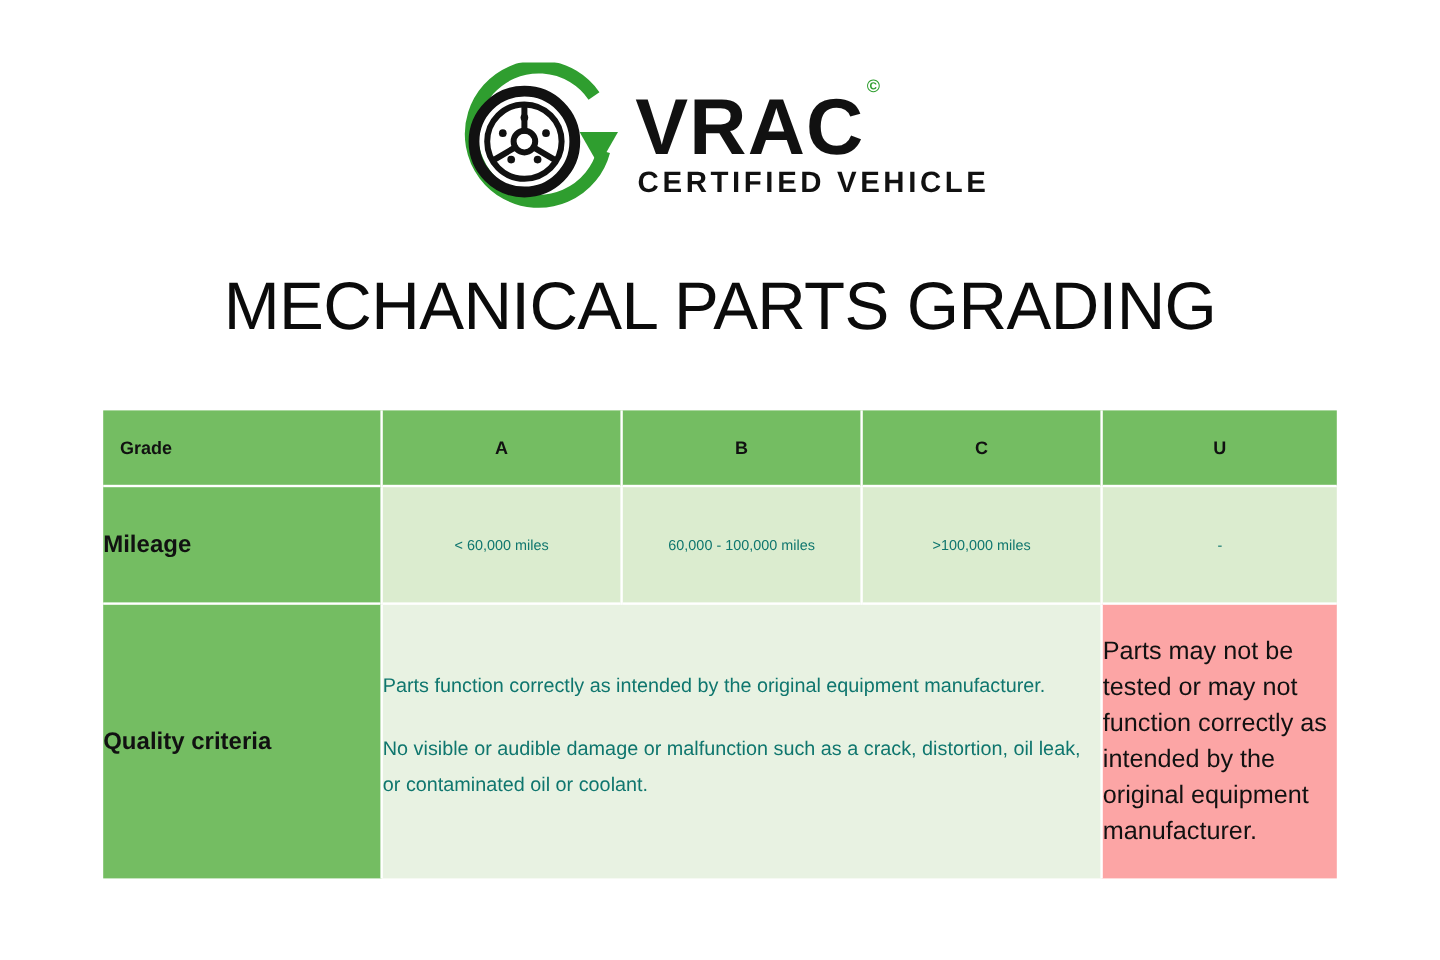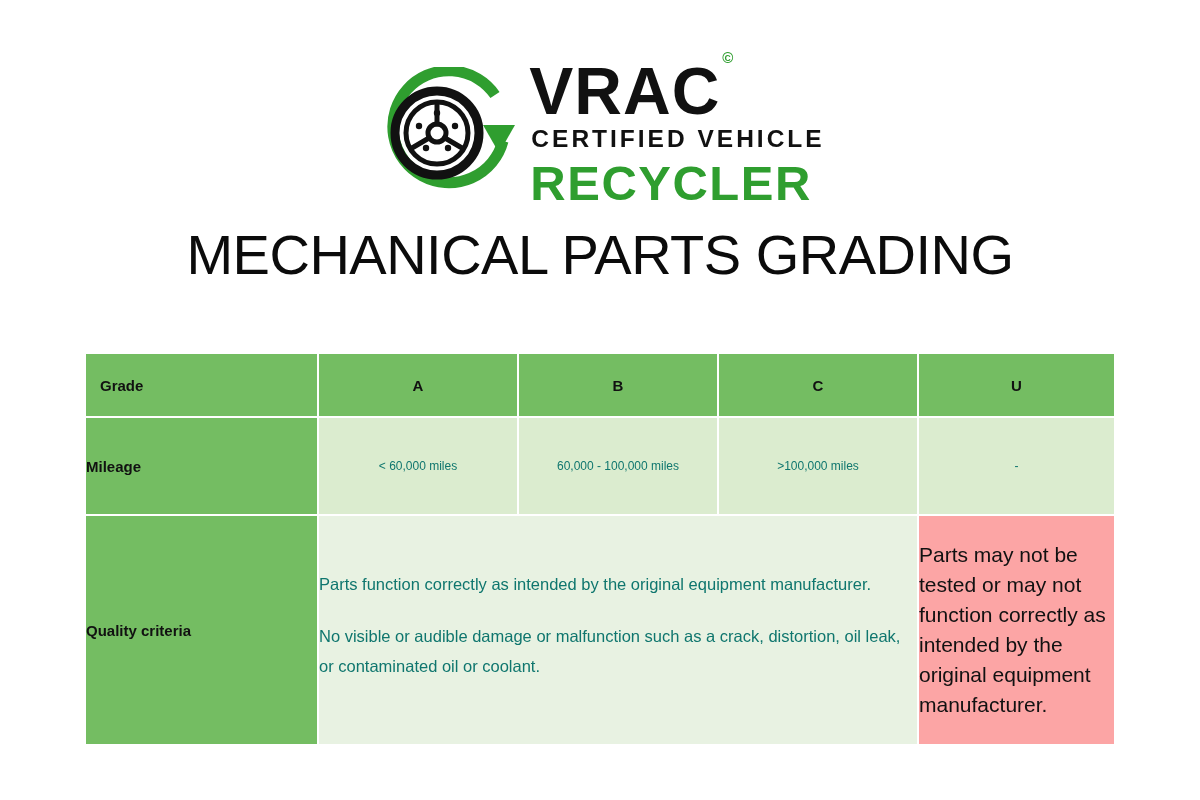--- a/index.html
+++ b/index.html
@@ -96,21 +96,21 @@
     font-weight: normal;
     font-size: 56px;
     letter-spacing: -0.5px;
     color: #0b0b0b;
   }
 
   
   .grading-table {
     position: absolute;
     left: 86px;
-    top: 354px;
+    top: 342px;
     width: 1028px;
     border-collapse: collapse;
     table-layout: fixed;
     border-radius: 20px;
   }
   .grading-table td {
     vertical-align: middle;
     padding: 0;
   }
   .hdr-row td {
@@ -130,21 +130,21 @@
 
   .data-row td {
     border-right: 2px solid #ffffff;
     border-top: 2px solid #ffffff;
   }
   .data-row td:last-child { border-right: none; }
 
   .row-label-cell {
     background: #74bd62;
     font-weight: bold;
-    font-size: 15px;
+    font-size: 20px;
     padding-left: 14px;
     color: #111111;
     text-align: left;
   }
   .cell-light {
     background: #dbeccf;
     text-align: center;
     font-size: 12px;
     color: #0f766e;
     line-height: 24px;
@@ -205,21 +205,20 @@
             <circle cx="80" cy="59" r="3.2"></circle>
             <circle cx="73" cy="81" r="3.2"></circle>
             <circle cx="51" cy="81" r="3.2"></circle>
             <circle cx="44" cy="59" r="3.2"></circle>
           </g>
         </svg>
       </div>
       <div class="logo-text">
         <div class="logo-line1"><span>VRAC</span><span class="logo-copy">©</span></div>
         <div class="logo-line2">CERTIFIED VEHICLE</div>
-        <div class="logo-line3">RECYCLER</div>
       </div>
     </div>
   </div>
 
   <div class="doc-title">MECHANICAL PARTS GRADING</div>
 
   <table class="grading-table">
     <colgroup>
       <col style="width:232px">
       <col style="width:200px">

